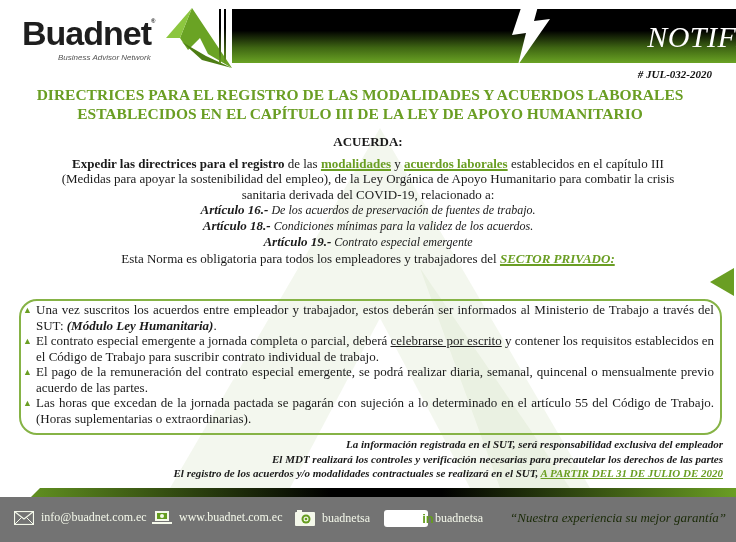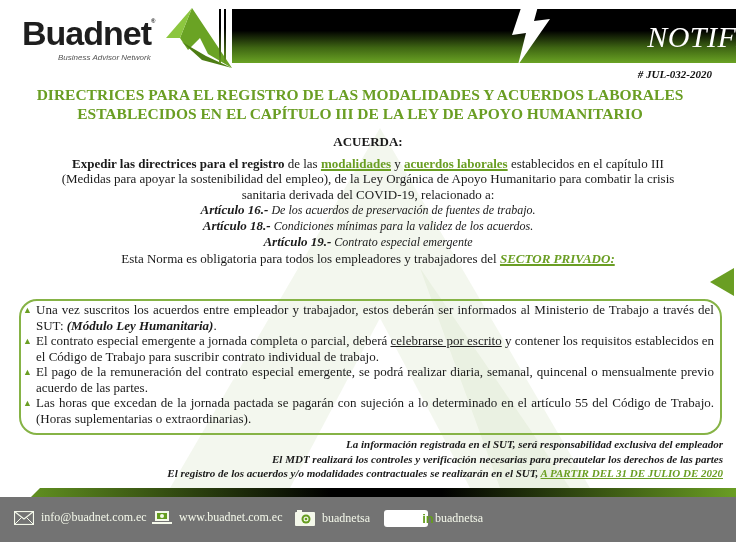--- a/index.html
+++ b/index.html
@@ -122,21 +122,21 @@
   </div>
   <div class="bullet">
     <span class="mark">▲</span>
     <span>Las horas que excedan de la jornada pactada se pagarán con sujeción a lo determinado en el artículo 55 del Código de Trabajo. (Horas suplementarias o extraordinarias).</span>
   </div>
 </div>
 
 <div class="notes">
   <div>La información registrada en el SUT, será responsabilidad exclusiva del empleador</div>
   <div>El MDT realizará los controles y verificación necesarias para precautelar los derechos de las partes</div>
-  <div><span>El registro de los acuerdos y/o modalidades contractuales se realizarán en el SUT, </span><span class="green-link">A PARTIR DEL 31 DE JULIO DE 2020</span></div>
+  <div><span>El registro de los acuerdos y/o modalidades contractuales se realizará en el SUT, </span><span class="green-link">A PARTIR DEL 31 DE JULIO DE 2020</span></div>
 </div>
 
 <div class="footer-strip"></div>
 <div class="footer">
   <div class="f-item" style="left:14px;">
     <svg class="f-icon" width="20" height="14" viewBox="0 0 20 14">
         <rect x="0.5" y="0.5" width="19" height="13" fill="none" stroke="#f4f8ea" stroke-width="1.2"></rect>
         <polyline points="0.5,0.5 10,8 19.5,0.5" fill="none" stroke="#f4f8ea" stroke-width="1.2"></polyline>
         <line x1="0.5" y1="13.5" x2="7.5" y2="6.5" stroke="#f4f8ea"></line>
         <line x1="19.5" y1="13.5" x2="12.5" y2="6.5" stroke="#f4f8ea"></line>
@@ -159,13 +159,14 @@
         <circle cx="11" cy="9" r="4.5" fill="#659d1f"></circle>
         <circle cx="11" cy="9" r="2.5" fill="#f4f8ea"></circle>
         <circle cx="11" cy="9" r="1.3" fill="#659d1f"></circle>
       </svg>
     <span>buadnetsa</span>
   </div>
   <div class="f-item" style="left:384px;">
     <span class="f-icon li-box">in</span>
     <span>buadnetsa</span>
   </div>
+  <div class="slogan">“Nuestra experiencia su mejor garantía”</div>
 </div>
 
 </body></html>

